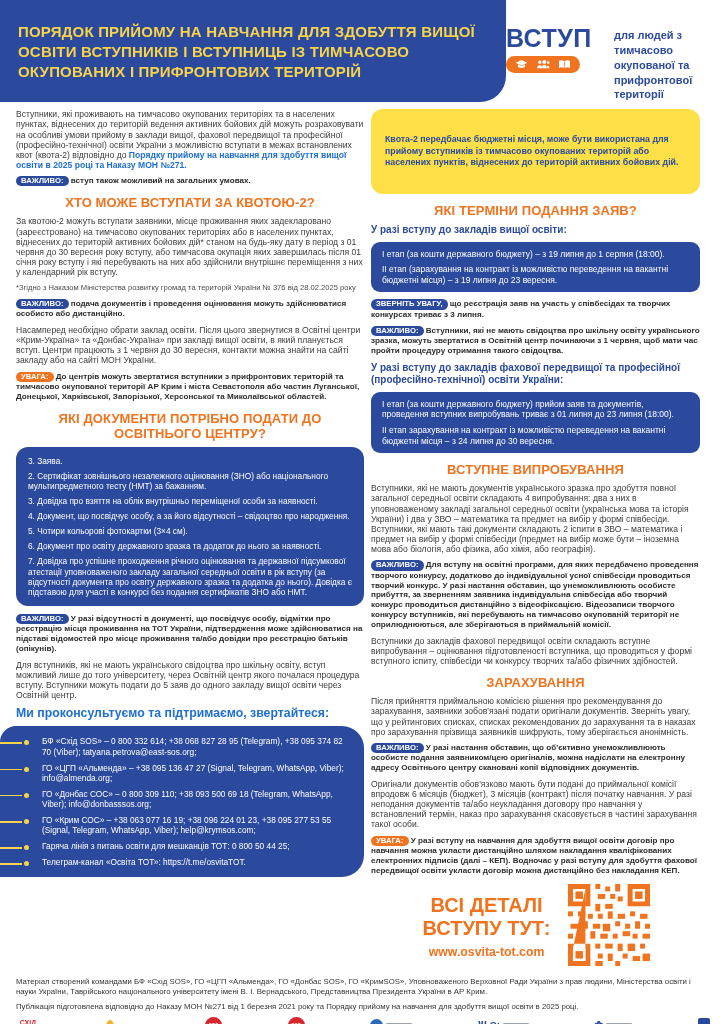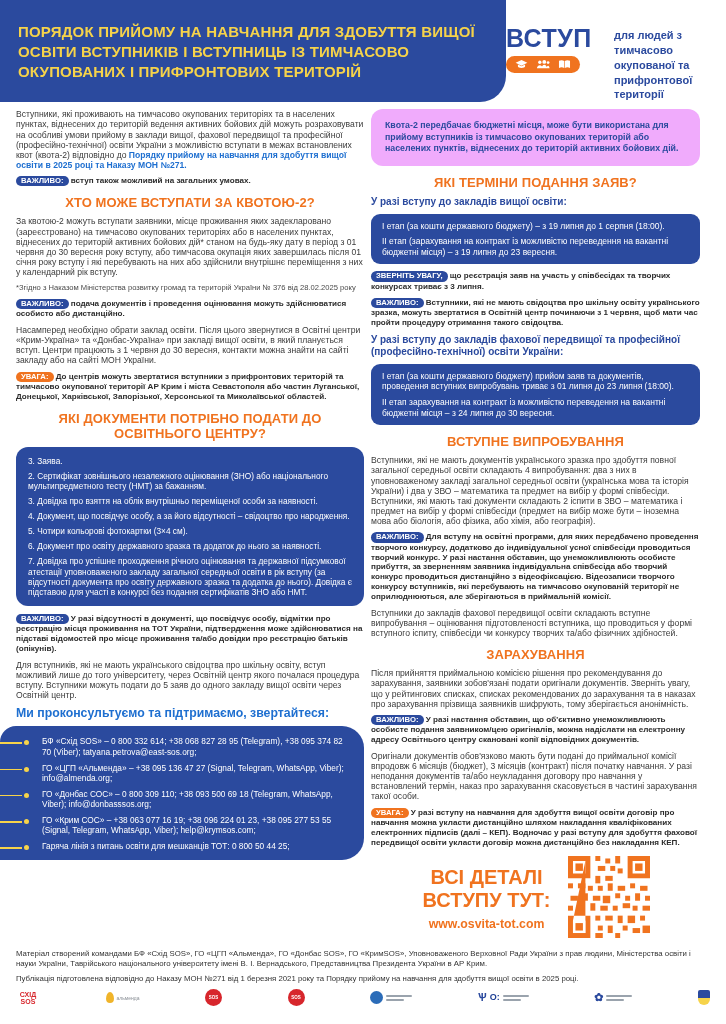--- a/index.html
+++ b/index.html
@@ -43,21 +43,21 @@
   .doc-item{font-size:8.3px;line-height:1.22;color:#fff;margin:0 0 5px;}
   .doc-item:last-child{margin:0;}
 
   .consult-title{color:#1e6fd0;font-size:12.3px;font-weight:bold;margin:3px 0 6px;}
   .contacts-box{background:#2b4a9e;border-radius:16px 22px 22px 0;margin-left:-16px;padding:10px 10px 9px 0;}
   .contact-item{position:relative;padding-left:42px;font-size:8.3px;line-height:1.22;color:#fff;margin:0 0 6px;}
   .contact-item:last-child{margin:0;}
   .contact-item::before{content:"";position:absolute;left:24px;top:4px;width:5px;height:5px;border-radius:50%;background:#f6d34a;}
   .contact-item::after{content:"";position:absolute;left:0;top:6px;width:22px;height:1.5px;background:#f6d34a;}
 
-  .yellow-box{background:#f0abfc;border-radius:12px;padding:11px 14px;margin:0 0 3px;}
+  .yellow-box{background:#fde047;border-radius:12px;padding:25px 14px;margin:0 0 3px;}
   .yellow-box p{margin:0;color:#2b4a9e;font-weight:bold;font-size:8.8px;line-height:1.32;}
 
   .blue-lead{color:#2b4a9e;font-weight:bold;font-size:10px;line-height:1.25;margin:0 0 5px;}
   .stage-box{background:#2b4a9e;border-radius:9px;padding:7px 11px;margin:0 0 7px;}
   .stage-box p{color:#fff;font-size:8.5px;line-height:1.25;margin:0 0 5px;}
   .stage-box p:last-child{margin:0;}
 
   .details{display:flex;align-items:center;justify-content:center;gap:16px;margin-top:8px;}
   .details-text{text-align:center;}
   .details-title{color:#f0731f;font-weight:bold;font-size:20px;line-height:1.12;width:130px;margin:0;}
@@ -153,20 +153,21 @@
       <p class="body-p">Для вступників, які не мають українського свідоцтва про шкільну освіту, вступ можливий лише до того університету, через Освітній центр якого почалася процедура вступу. Вступники можуть подати до 5 заяв до одного закладу вищої освіти через Освітній центр.</p>
 
       <div class="consult-title">Ми проконсультуємо та підтримаємо, звертайтеся:</div>
 
       <div class="contacts-box">
         <p class="contact-item">БФ «Схід SOS» – 0 800 332 614; +38 068 827 28 95 (Telegram), +38 095 374 82 70 (Viber); tatyana.petrova@east-sos.org;</p>
         <p class="contact-item">ГО «ЦГП «Альменда» – +38 095 136 47 27 (Signal, Telegram, WhatsApp, Viber); info@almenda.org;</p>
         <p class="contact-item">ГО «Донбас СОС» – 0 800 309 110; +38 093 500 69 18 (Telegram, WhatsApp, Viber); info@donbasssos.org;</p>
         <p class="contact-item">ГО «Крим СОС» – +38 063 077 16 19; +38 096 224 01 23, +38 095 277 53 55 (Signal, Telegram, WhatsApp, Viber); help@krymsos.com;</p>
         <p class="contact-item">Гаряча лінія з питань освіти для мешканців ТОТ: 0 800 50 44 25;</p>
+        <p class="contact-item">Телеграм-канал «Освіта ТОТ»:  https://t.me/osvitaTOT.</p>
       </div>
     </div>
 
     <div class="col-right">
       <div class="yellow-box">
         <p>Квота-2 передбачає бюджетні місця, може бути використана для прийому вступників із тимчасово окупованих територій або населених пунктів, віднесених до територій активних бойових дій.</p>
       </div>
 
       <h2 class="sec-h">ЯКІ ТЕРМІНИ ПОДАННЯ ЗАЯВ?</h2>
 

